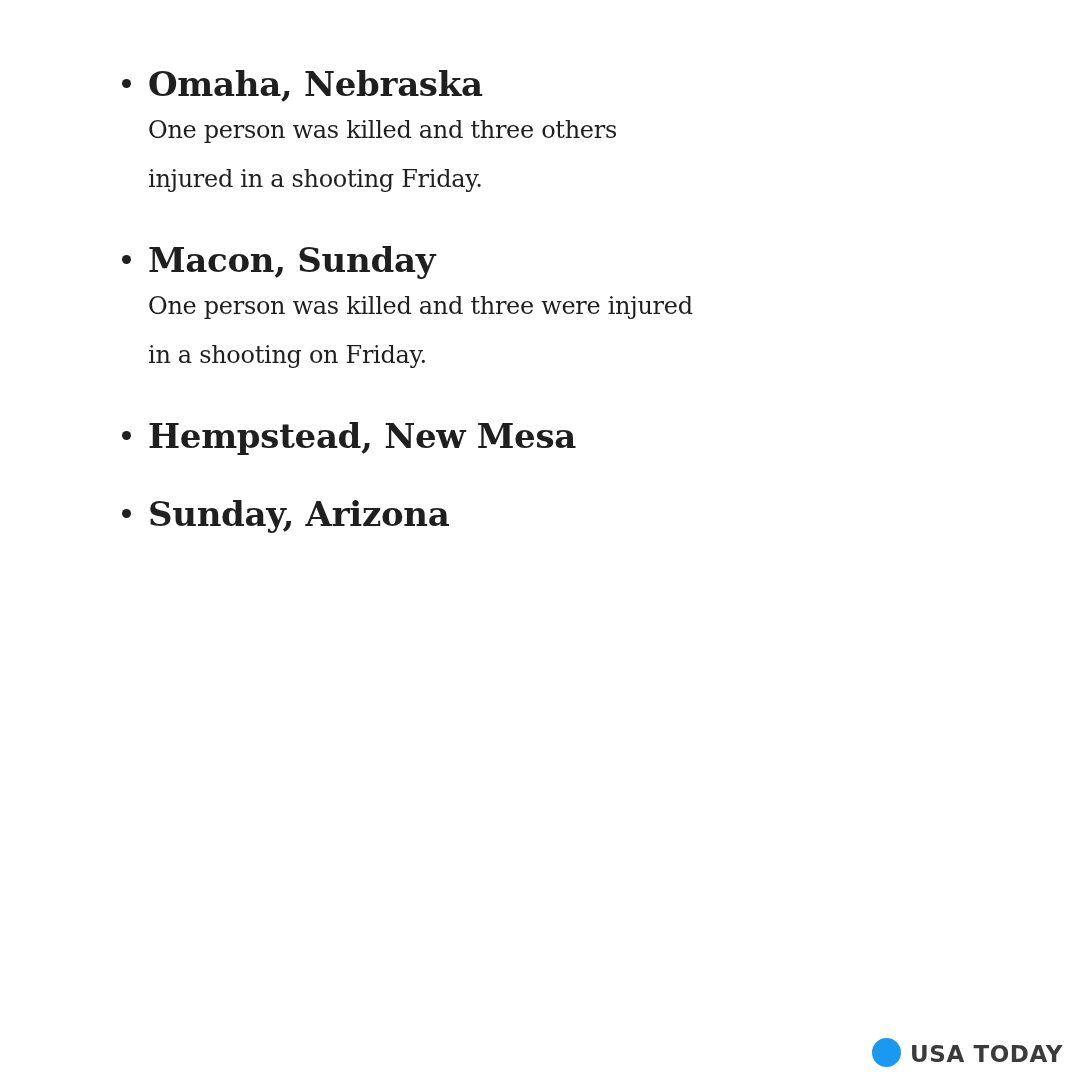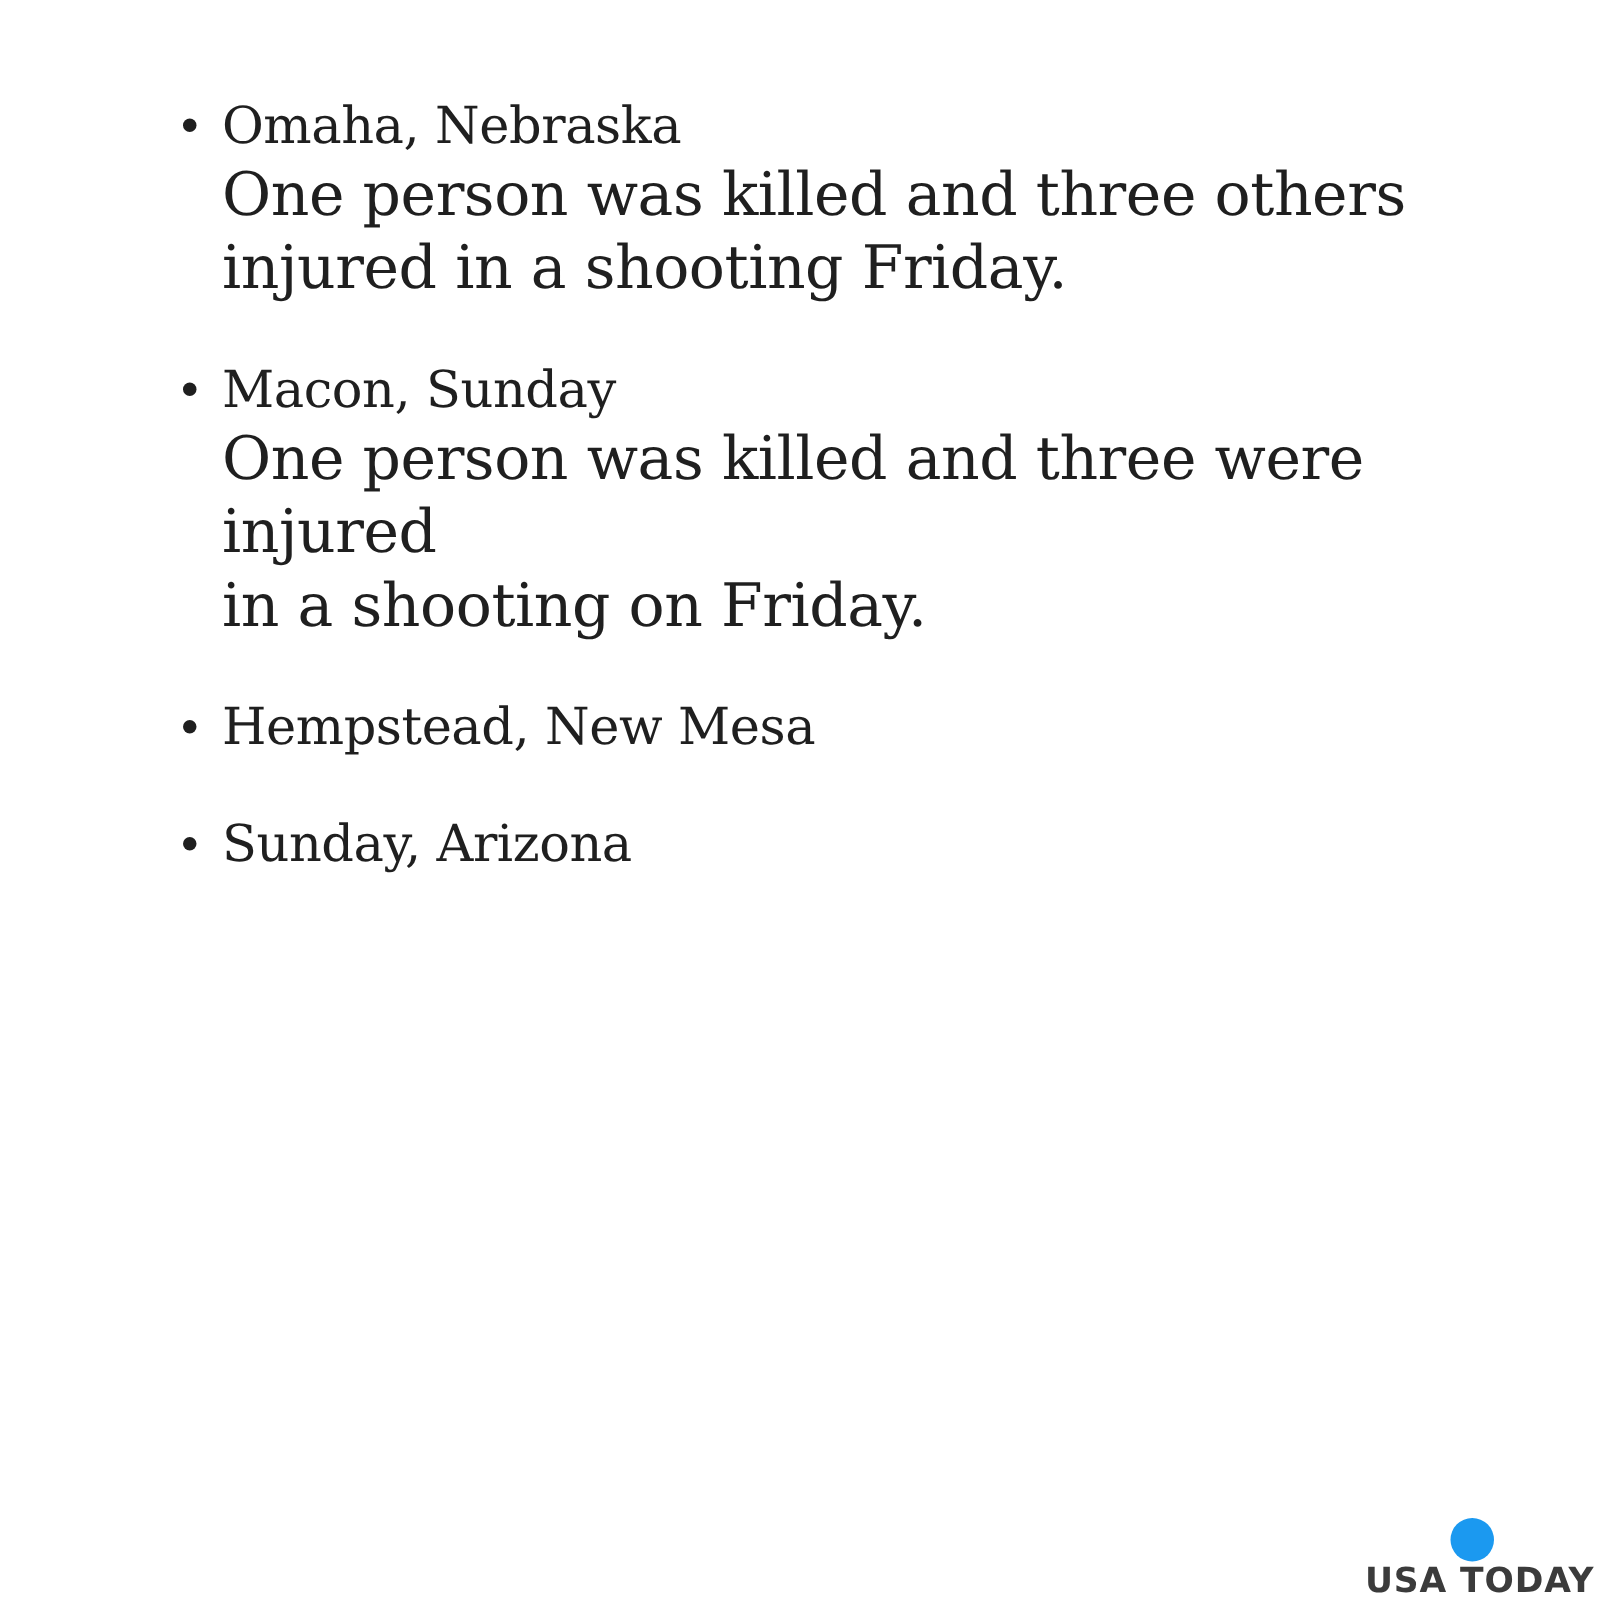--- a/index.html
+++ b/index.html
@@ -31,38 +31,37 @@
   .bullet {
     position: absolute;
     left: -26px;
     top: 17px;
     width: 9px;
     height: 9px;
     border-radius: 50%;
     background: var(--text);
   }
   .incident-city {
-    font-weight: normal;
+    font-weight: bold;
     font-size: 34px;
     line-height: 44px;
     letter-spacing: -0.3px;
   }
   .incident-desc {
-    font-size: 40px;
+    font-size: 24px;
     line-height: 49px;
     letter-spacing: -0.3px;
     white-space: pre-wrap;
   }
   .footer {
     position: absolute;
     right: 17px;
     bottom: 13px;
     display: flex;
-    align-items: center;
-    flex-direction: column;
+    align-items: flex-end;
   }
   .logo-dot {
     width: 29px;
     height: 29px;
     border-radius: 50%;
     background: var(--logo-blue);
     margin-right: 9px;
   }
   .brand {
     font-family: "DejaVu Sans", "Liberation Sans", sans-serif;

